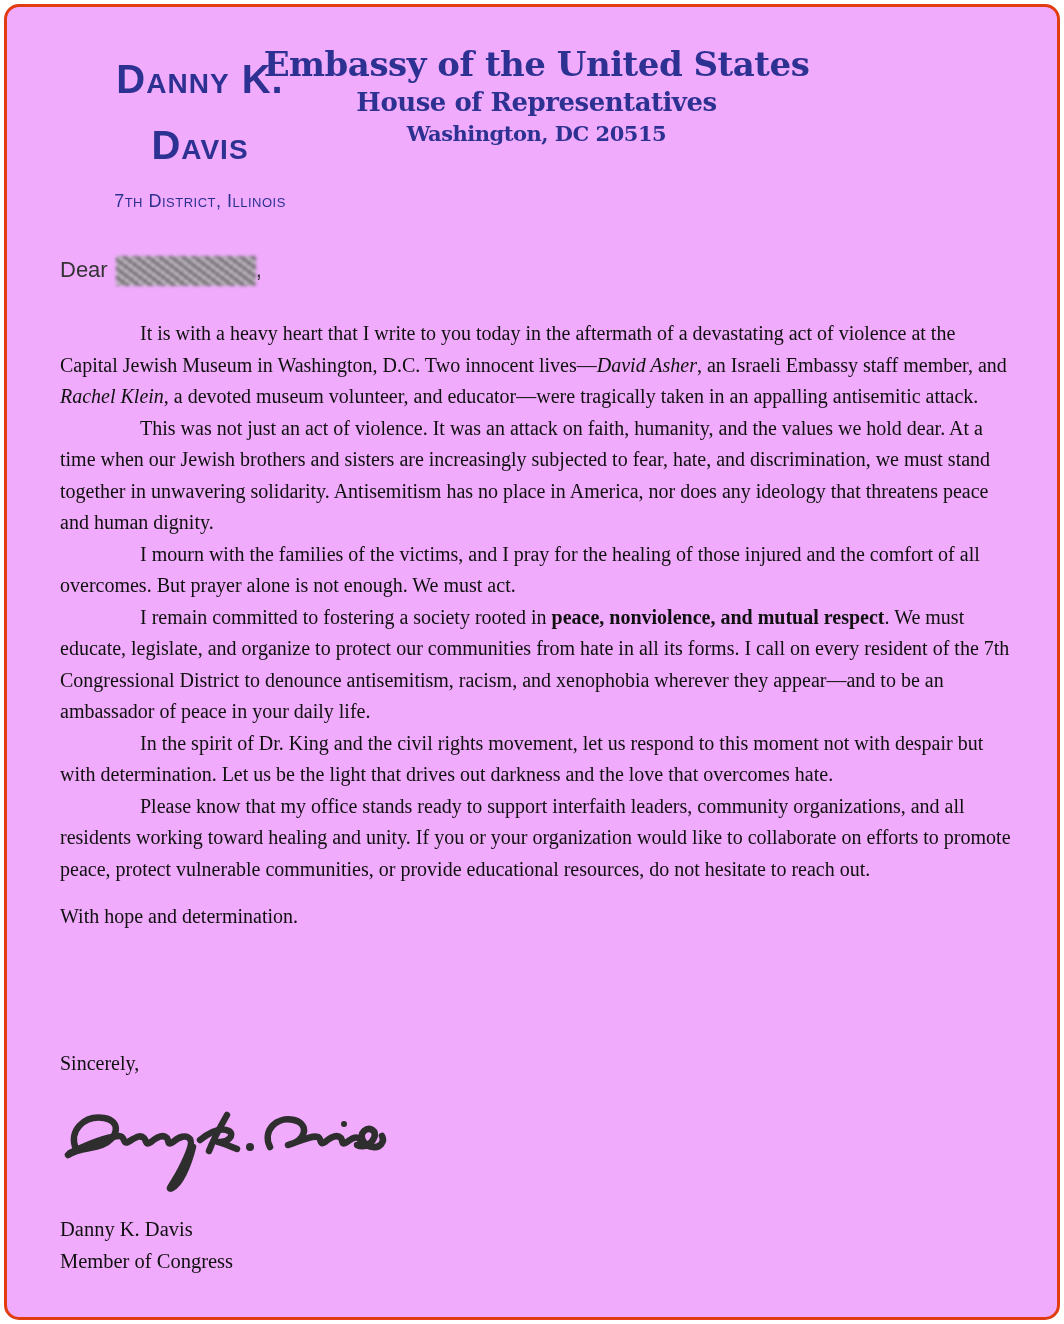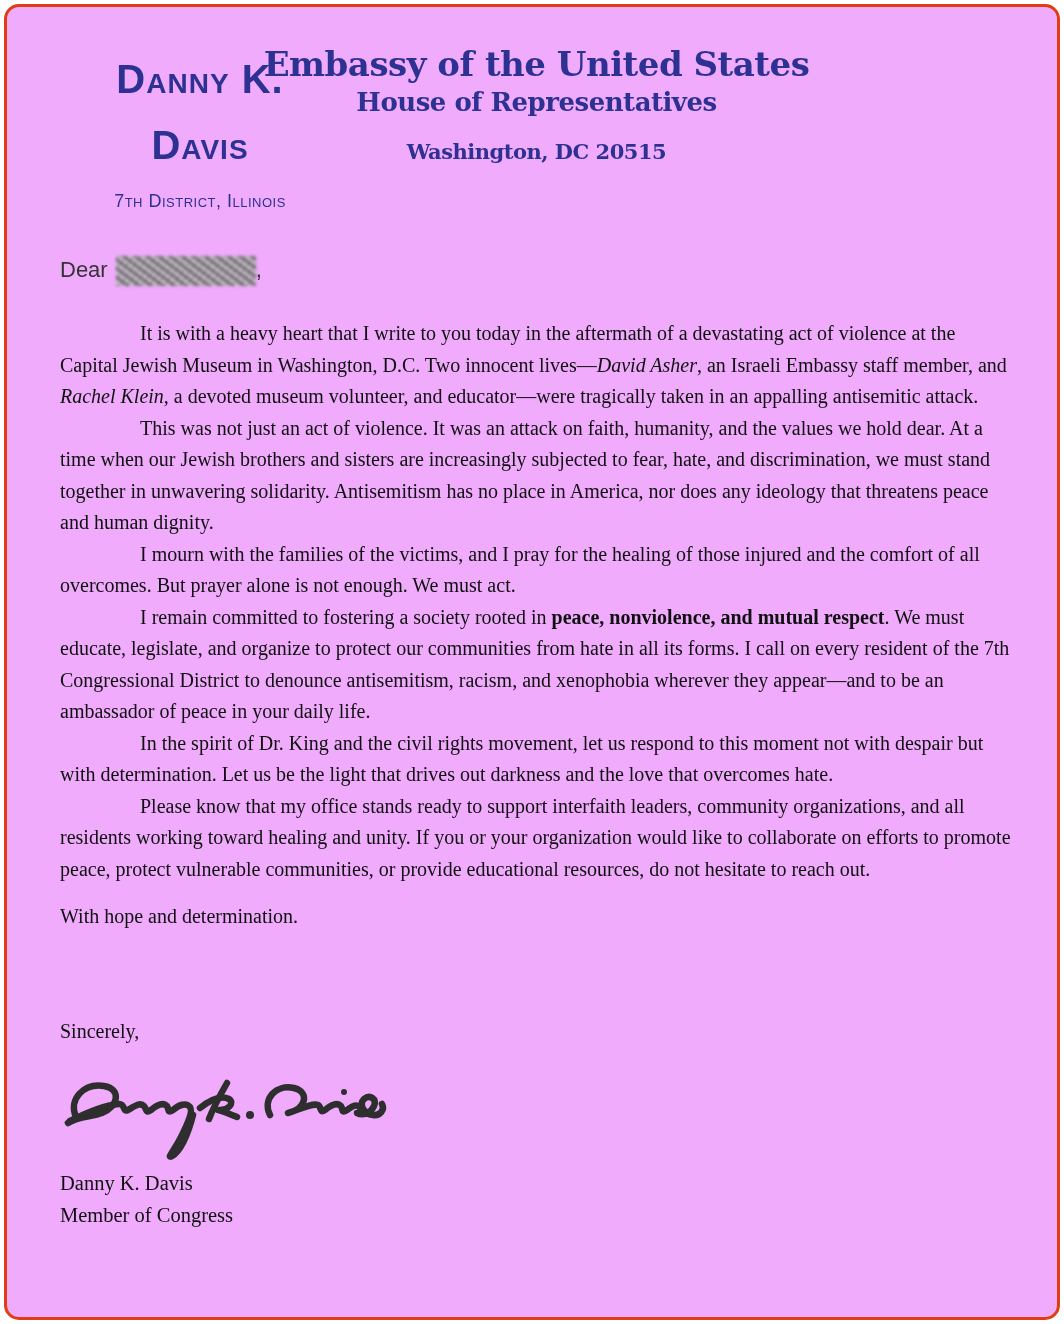--- a/index.html
+++ b/index.html
@@ -45,21 +45,21 @@
   }
   .congress-block {
     position: absolute; left: 0; right: 0; top: 40px;
     text-align: center;
     color: #2d3192;
     font-family: "DejaVu Serif", serif;
     font-weight: bold;
   }
   .congress-l1 { font-size: 34px; line-height: 1.05; letter-spacing: -0.5px; }
   .congress-l2 { font-size: 26px; margin-top: 4px; letter-spacing: -0.5px; }
-  .congress-l3 { font-size: 21px; margin-top: 22px; letter-spacing: -0.5px; }
+  .congress-l3 { font-size: 21px; margin-top: 4px; letter-spacing: -0.5px; }
 
   
   .salutation {
     margin-top: 33px;
     font-family: "Liberation Sans", sans-serif;
     font-size: 22px;
     color: #333333;
     line-height: 30px;
     white-space: nowrap;
   }
@@ -77,33 +77,34 @@
 
   
   .body-text {
     margin-top: 32px;
     font-size: 20px;
     line-height: 31.5px;
     color: #101010;
   }
   .body-para { text-indent: 80px; }
   .closing-line { margin-top: 16px; font-size: 20px; line-height: 31.5px; color: #101010; }
-  .valediction  { margin-top: 83px; font-size: 20px; line-height: 31.5px; color: #101010; }
+  .valediction  { margin-top: 115px; font-size: 20px; line-height: 31.5px; color: #101010; }
 
   
   .signature-wrap { margin-top: 6px; height: 114px; }
   .signature-wrap svg { display: block; }
   .sig-stroke {
     fill: none;
     stroke: #2e2e2e;
     stroke-width: 6.5;
     stroke-linecap: round;
     stroke-linejoin: round;
   }
   .printed-block {
+    margin-top: 14px;
     font-size: 20.5px;
     line-height: 32px;
     color: #101010;
   }
 </style>
 </head>
 <body>
 
 <div class="page">
   <div class="content">

